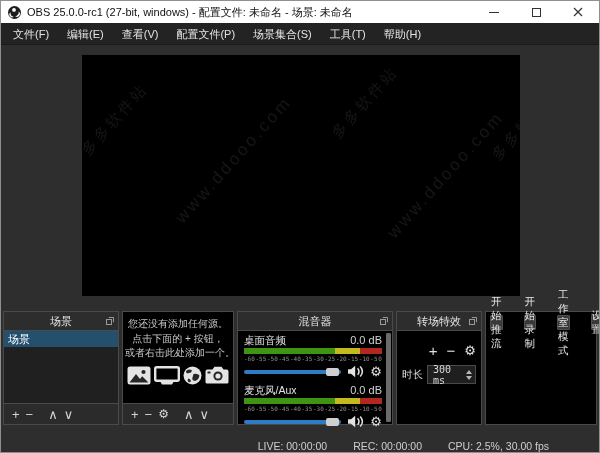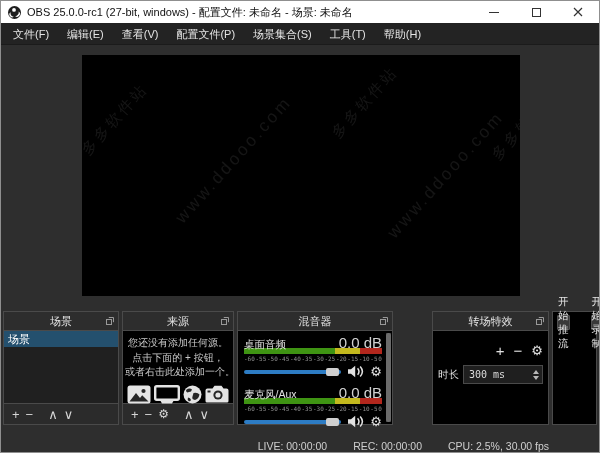--- a/index.html
+++ b/index.html
@@ -33,21 +33,21 @@
   .wm2 { left:70px;  top:95px;  font-size:17px; }
   .wm3 { left:238px; top:38px; }
   .wm4 { left:282px; top:110px; font-size:17px; }
   .wm5 { left:398px; top:60px; }
 
   
   .docks { height:114px; flex:0 0 auto; display:flex; gap:3px; padding:0 2px; }
   .panel { background:#000000; border:1px solid #4a4a4a; display:flex;
            flex-direction:column; min-width:0; }
   .p-scenes { width:116px; } .p-sources { width:112px; } .p-mixer { width:156px; }
-  .p-trans { width:117px;margin-left:36px; }  .p-controls { flex:1; }
+  .p-trans { width:86px; }  .p-controls { flex:1; }
   .panel-header { height:19px; flex:0 0 auto; background:#2d2d2d; border-bottom:1px solid #4a4a4a;
                   display:flex; align-items:center; justify-content:center; position:relative; }
   .panel-title { font-size:11px; color:#e2e2e2; }
   .float-icon { position:absolute; right:4px; top:5px; }
   .panel-body { flex:1 1 auto; position:relative; min-height:0; }
   .panel-toolbar { flex:0 0 auto; height:21px; background:#2b2b2b; border-top:1px solid #4a4a4a;
                    display:flex; align-items:center; padding:0 5px; color:#d6d6d6; }
   .tb-btn { font-size:13px; line-height:1; padding:0 3px; }
   .tb-gear { font-size:12px; }
   .tb-gap { width:9px; }
@@ -60,21 +60,21 @@
   
   .src-empty { padding:5px 2px 0; text-align:center; }
   .src-line { font-size:10px; color:#c9c9c9; line-height:1.45; white-space:nowrap; }
   .src-icons { display:flex; justify-content:center; align-items:center; gap:3px; margin-top:5px; }
 
   
   .mixer-body { padding:3px 10px 0 6px; }
   .mix-ch + .mix-ch { margin-top:6px; }
   .mix-row1 { display:flex; justify-content:space-between; align-items:baseline; height:13px; }
   .mix-name { font-size:10.5px; color:#e2e2e2; }
-  .mix-db { font-size:15px; color:#d2d2d2; }
+  .mix-db { font-size:11px; color:#d2d2d2; }
   .meter { height:6px; margin-top:1px;
            background:linear-gradient(to right,#3f9413 0%,#3f9413 66%,#c4ba1e 66%,#c4ba1e 84%,#b3271d 84%,#b3271d 100%); }
   .ticks { display:flex; justify-content:space-between; height:7px; margin-top:1px; overflow:hidden; }
   .tick { font-size:6px; color:#8f8f8f; font-family:"DejaVu Sans Mono", monospace; line-height:7px; }
   .mix-row2 { display:flex; align-items:center; gap:6px; margin-top:3px; height:13px; }
   .vol-slider { flex:1; position:relative; height:4px; background:#2d7cc4; border-radius:2px; }
   .vol-handle { position:absolute; left:84%; top:-2px; width:13px; height:8px;
                 background:#cfcfcf; border-radius:2px; }
   .mix-gear { font-size:13px; color:#e0e0e0; line-height:1; }
   .mix-scroll { position:absolute; right:1px; top:2px; bottom:2px; width:5px; background:#333; }
@@ -180,27 +180,20 @@
       <div class="panel-toolbar">
         <span class="tb-btn">+</span>
         <span class="tb-btn">−</span>
         <span class="tb-gap"></span>
         <span class="tb-btn">∧</span>
         <span class="tb-btn">∨</span>
       </div>
     </div>
 
     <div class="panel p-sources">
-      <div class="panel-header">
-        <span class="panel-title">来源</span>
-        <svg class="float-icon" width="8" height="8" viewBox="0 0 8 8">
-            <rect x="0.5" y="2.5" width="5" height="5" fill="none" stroke="#999"></rect>
-            <path d="M2.8 0.5 h4.7 v4.7" fill="none" stroke="#999"></path>
-          </svg>
-      </div>
       <div class="panel-body src-empty">
         <div class="src-line">您还没有添加任何源。</div>
         <div class="src-line">点击下面的 + 按钮，</div>
         <div class="src-line">或者右击此处添加一个。</div>
         <div class="src-icons">
           <svg width="24" height="19" viewBox="0 0 24 19">
             <rect x="0.5" y="0.5" width="23" height="18" rx="2.5" fill="#e4e4e4"></rect>
             <circle cx="16.5" cy="6" r="2.1" fill="#262626"></circle>
             <path d="M2.5 16.5 L9 8 L13 13 L15.2 10.2 L21.5 16.5 Z" fill="#262626"></path>
           </svg>

